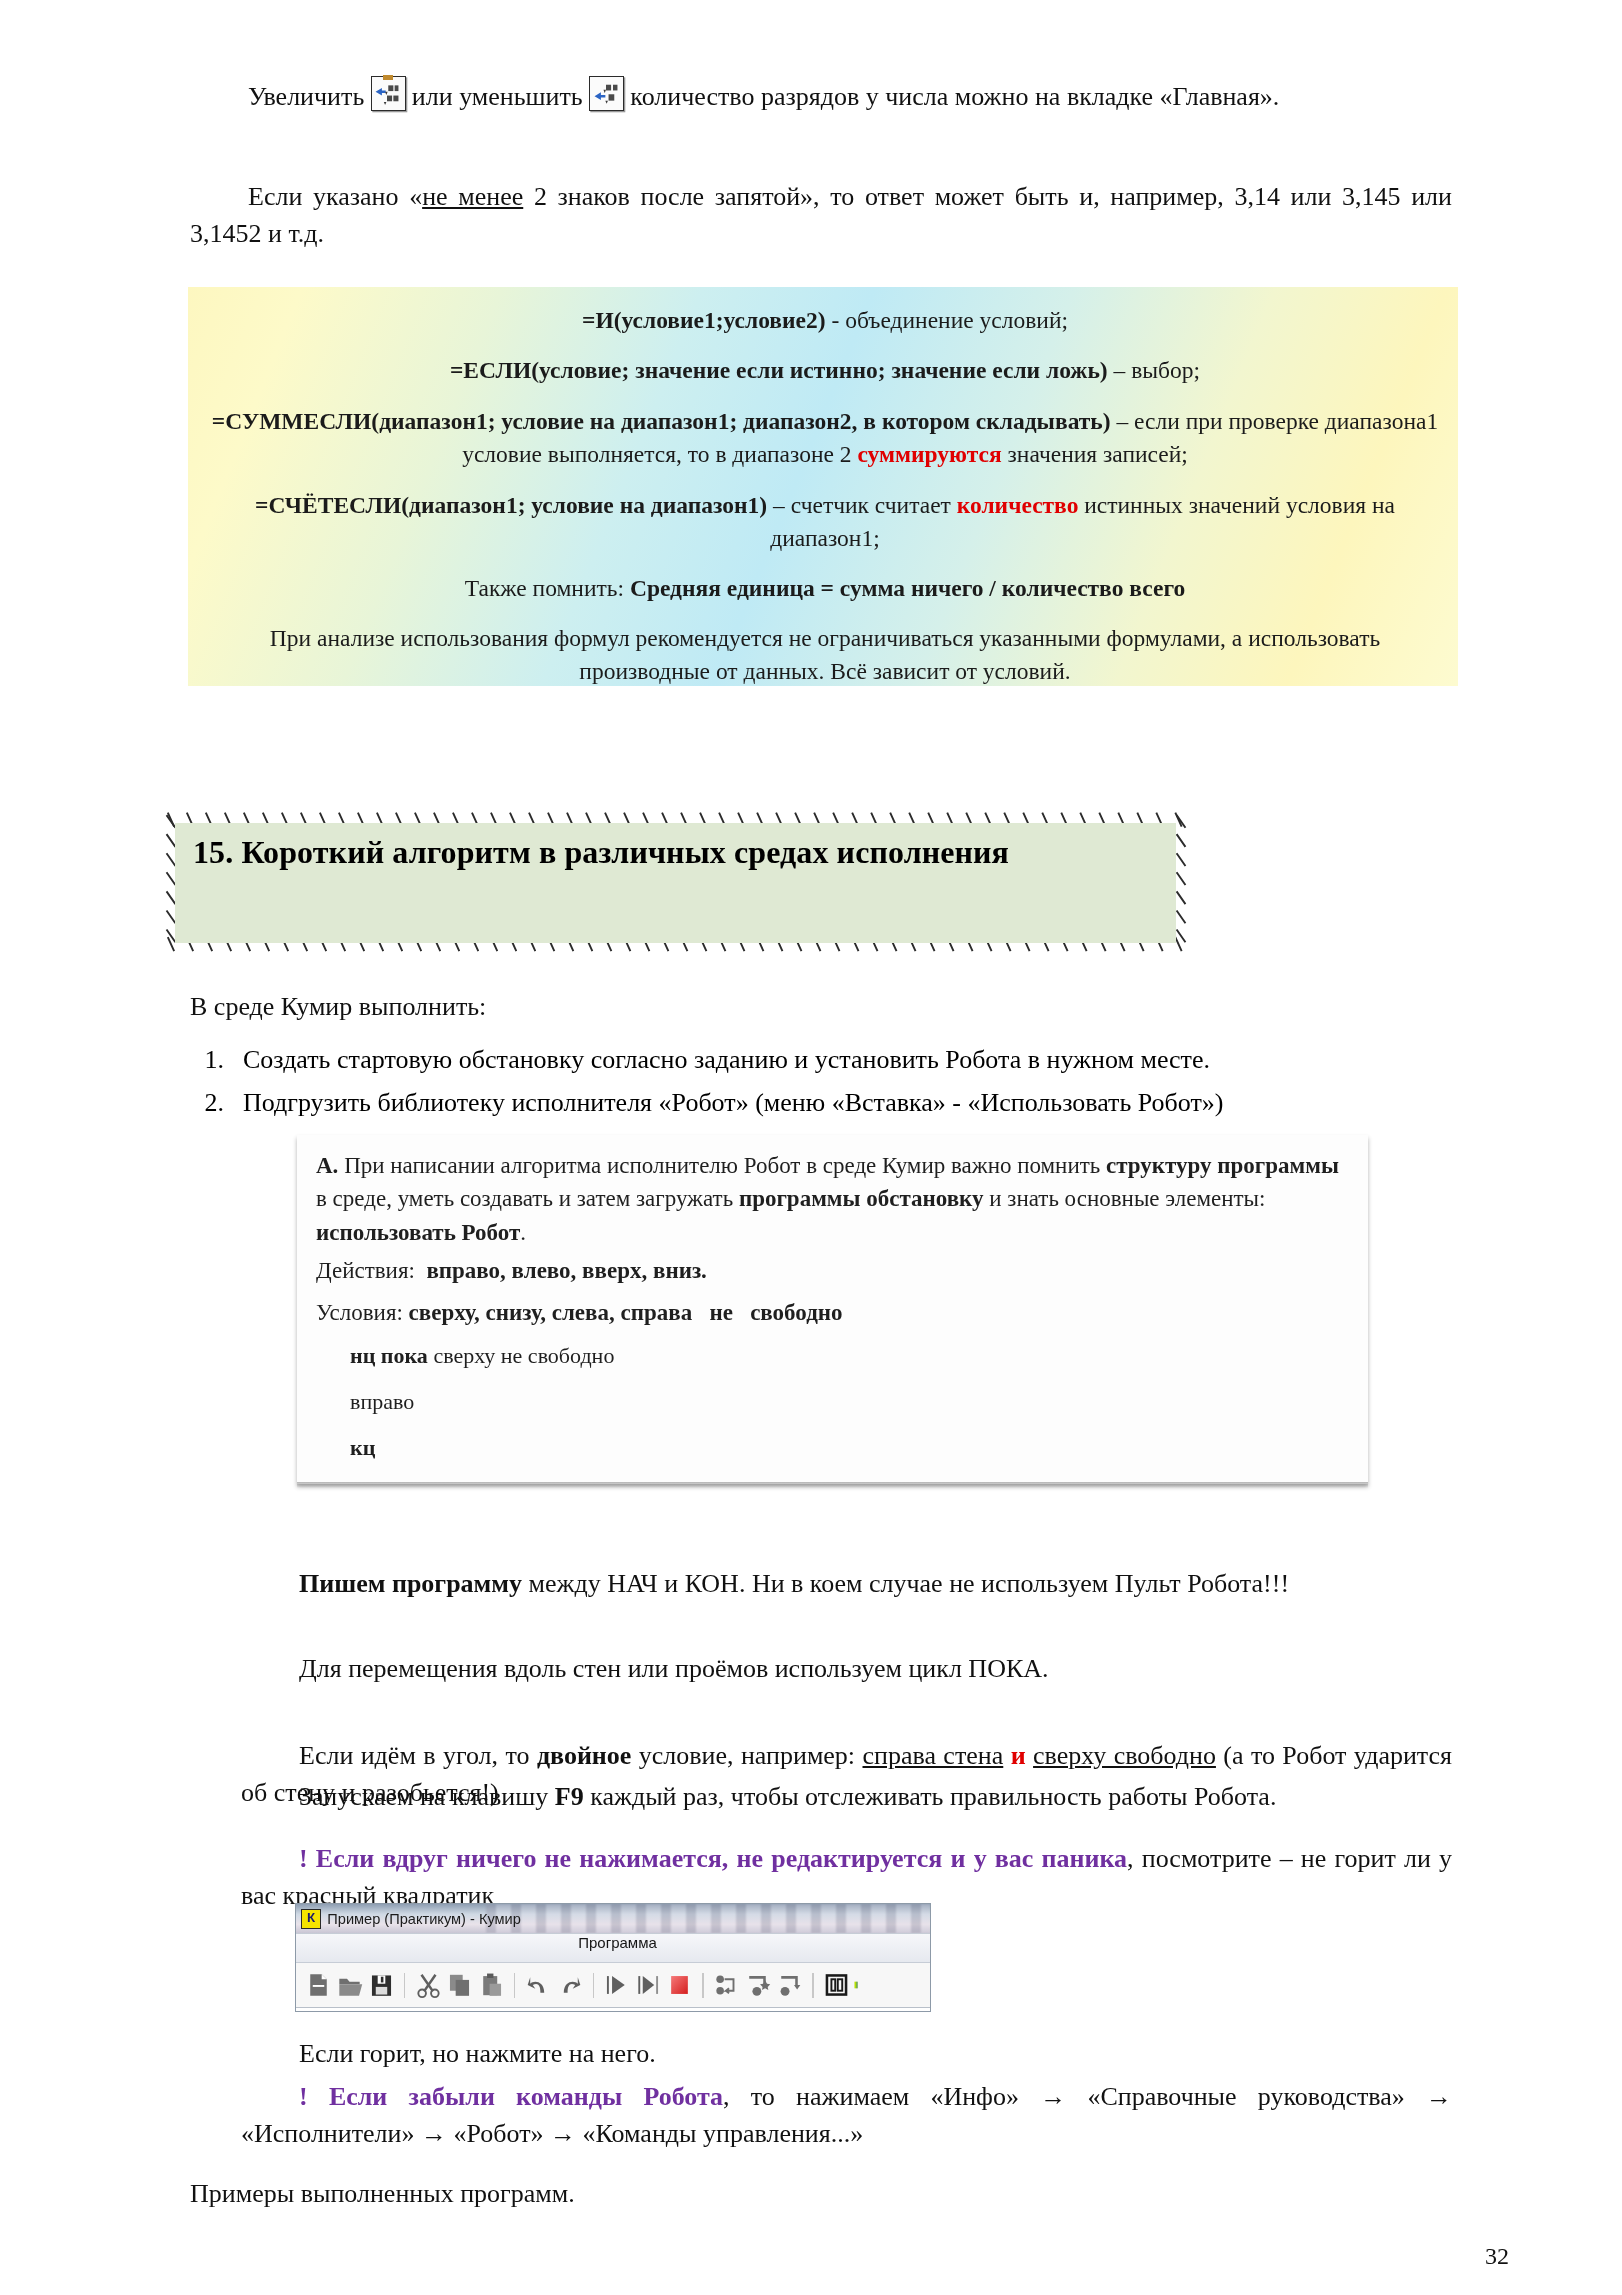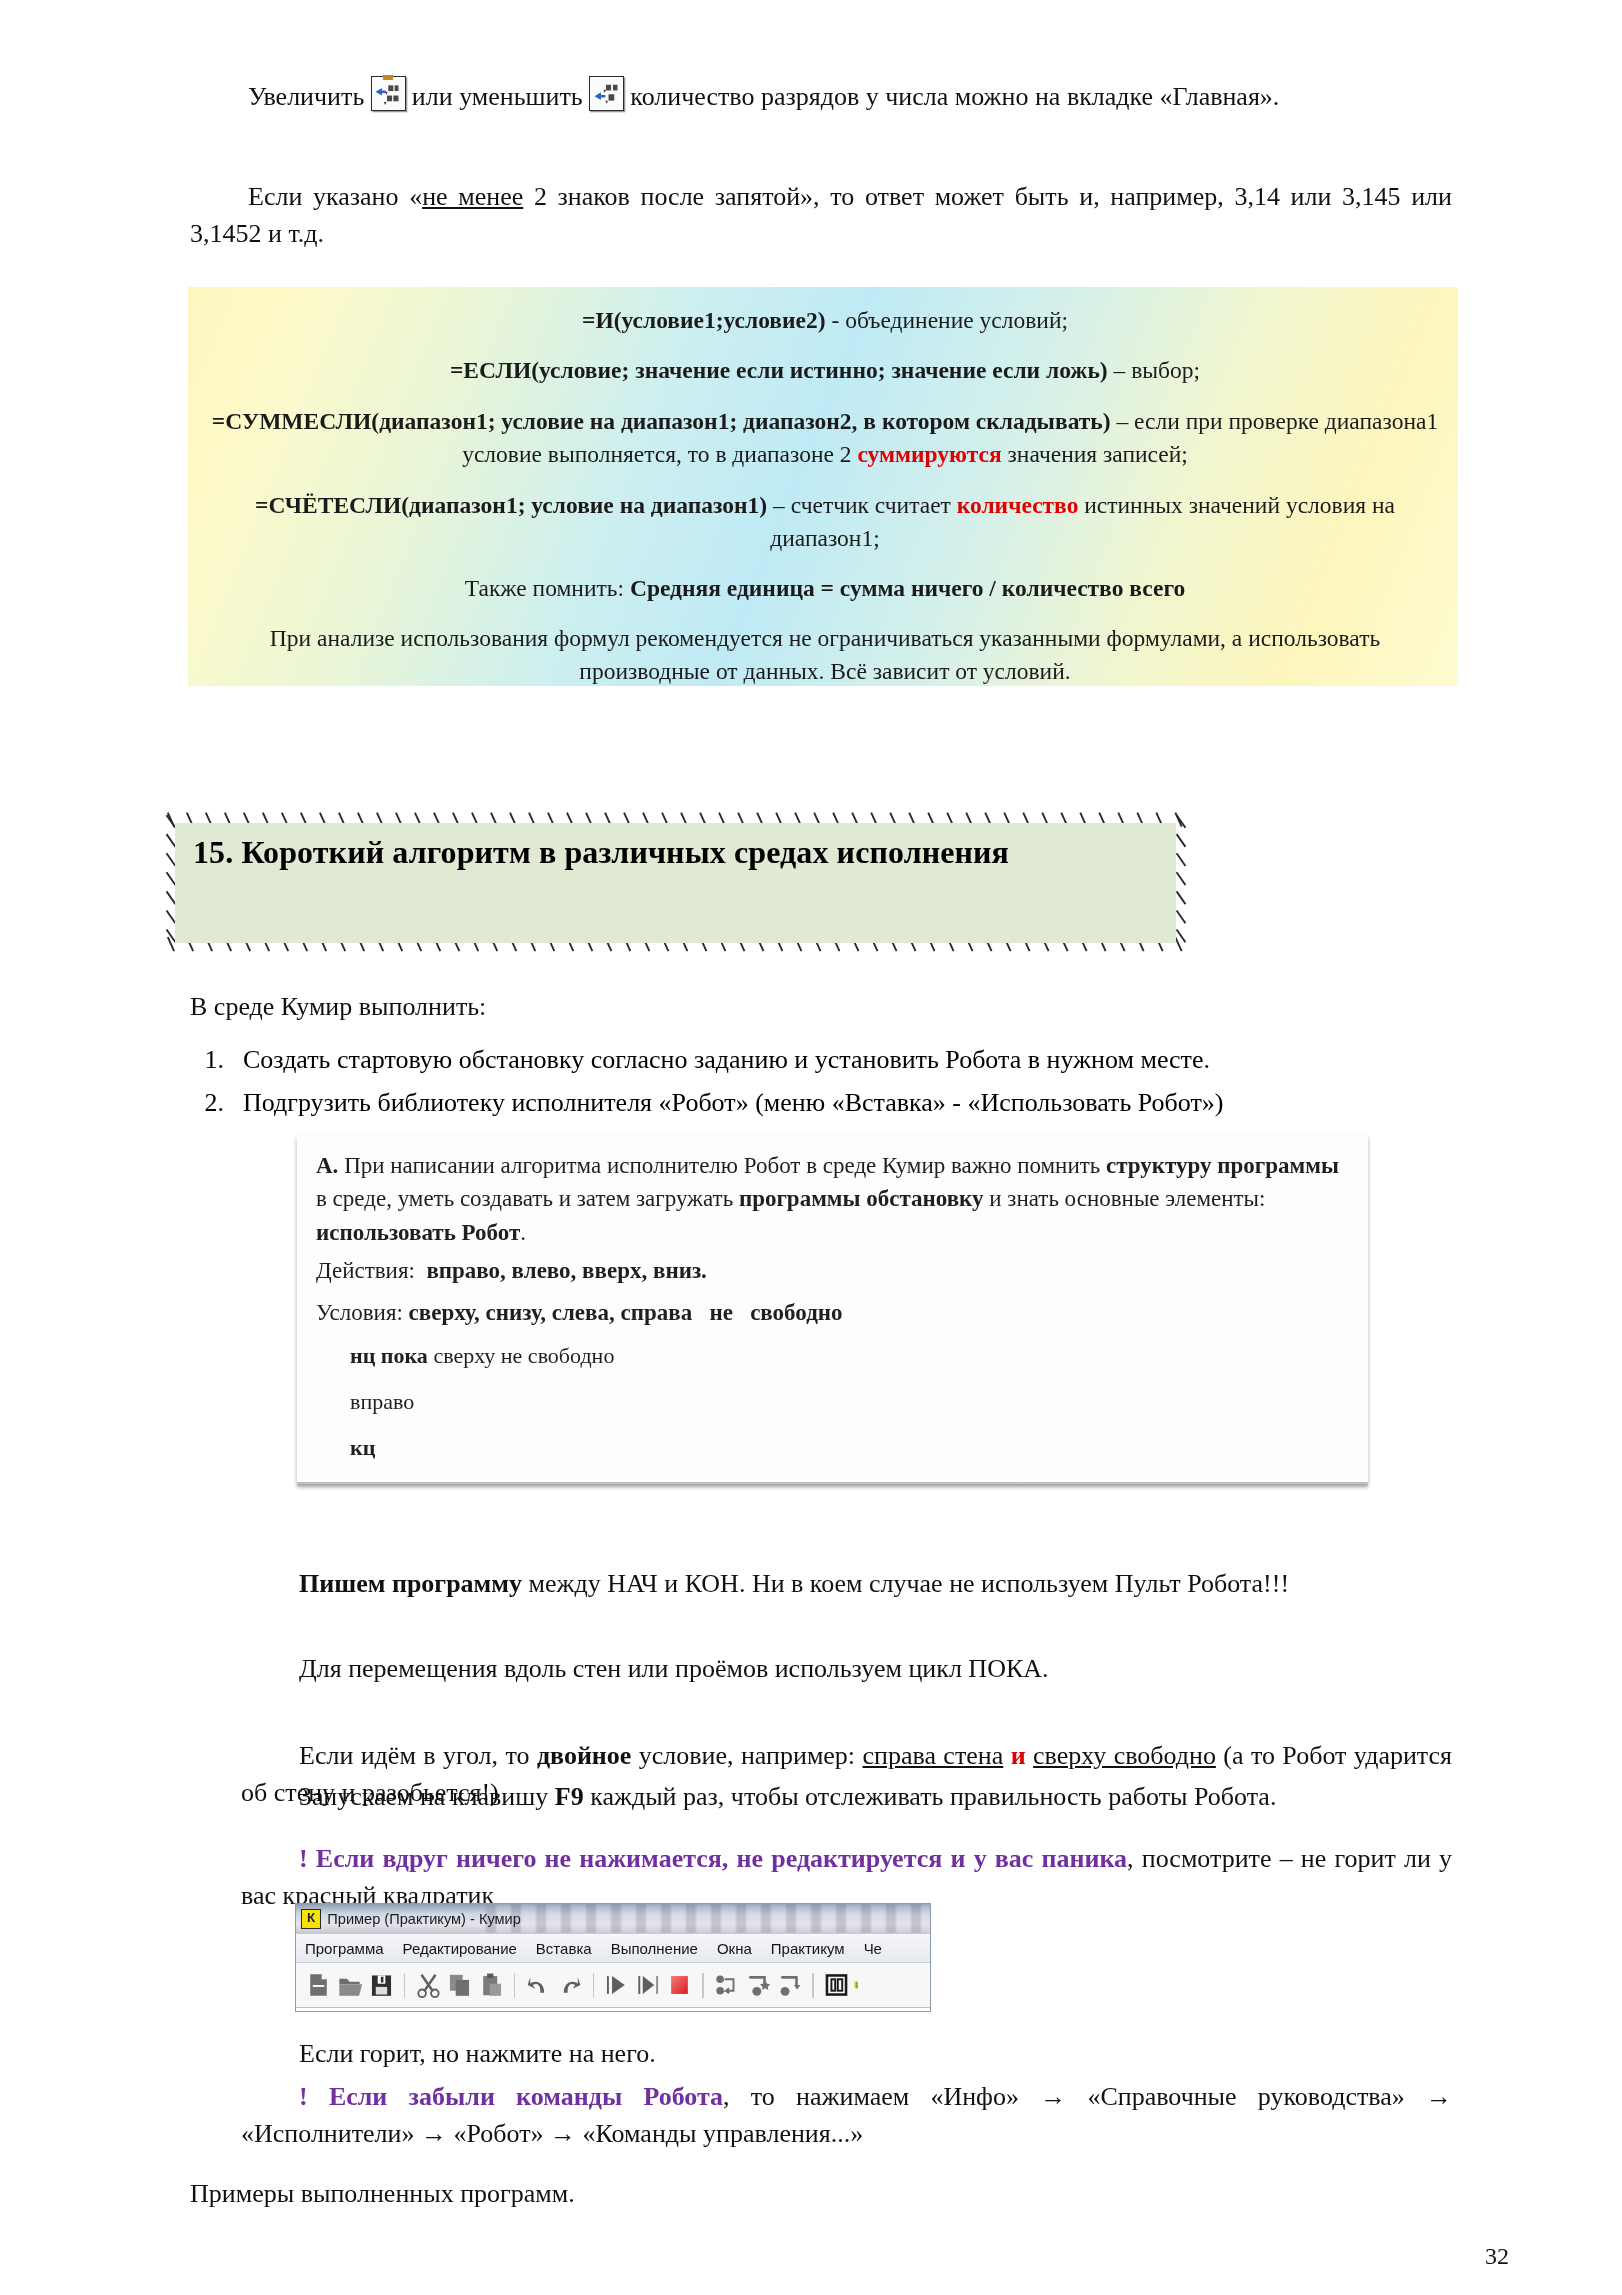--- a/index.html
+++ b/index.html
@@ -228,20 +228,21 @@
     border-bottom: 0.6px solid #c6ccd6;
     display: flex;
     align-items: center;
     gap: 19px;
     padding-left: 9px;
     font-family: "Liberation Sans", sans-serif;
     font-size: 15px;
     color: #151515;
     white-space: nowrap;
     overflow: hidden;
+    flex-direction: column;
   }
   .kumir-toolbar {
     height: 44px;
     background: #f7f7f7;
     display: flex;
     align-items: center;
     gap: 4.4px;
     padding-left: 9px;
     overflow: hidden;
   }

